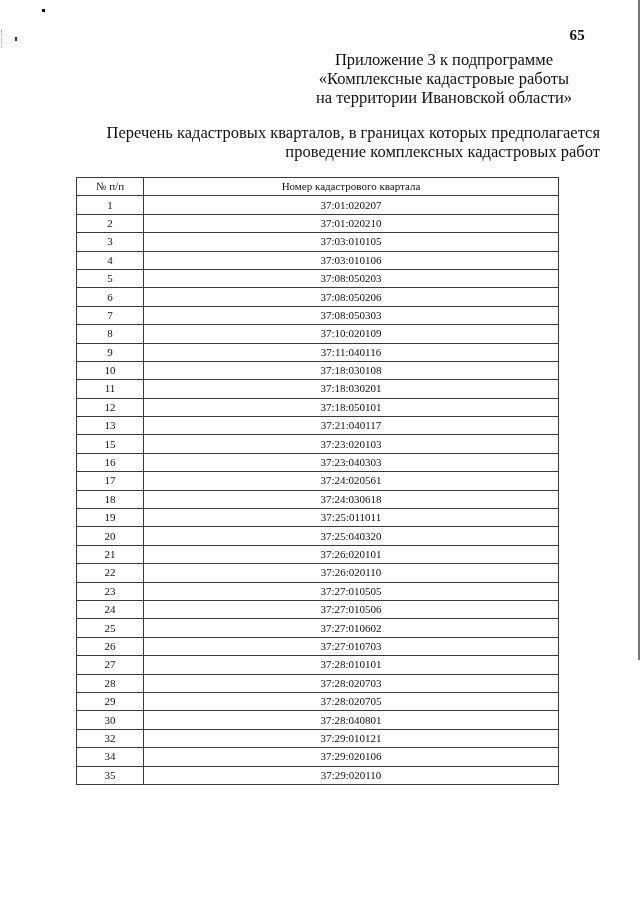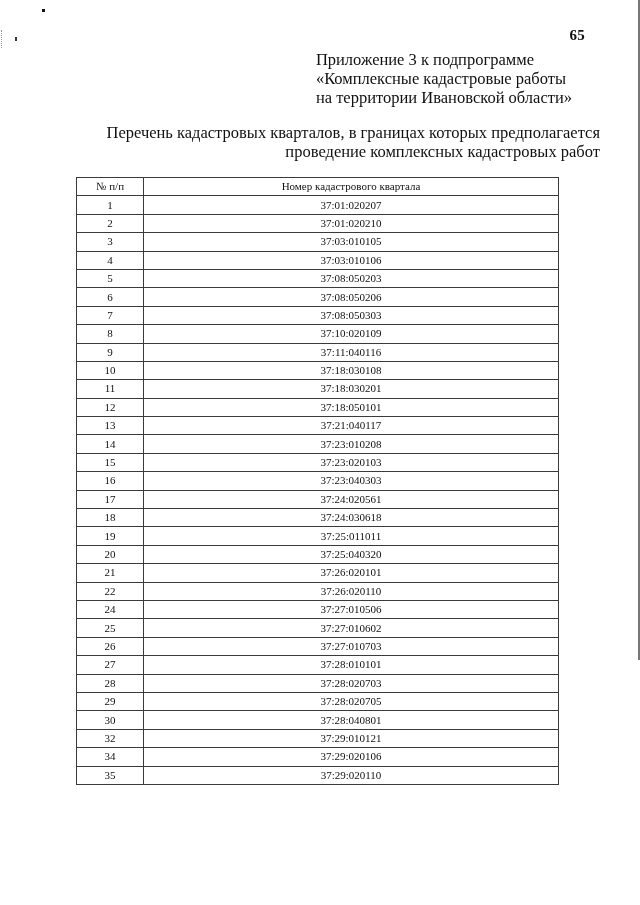--- a/index.html
+++ b/index.html
@@ -5,21 +5,21 @@
   html, body { margin: 0; padding: 0; }
   body {
     width: 640px; height: 905px; background: #ffffff; position: relative; overflow: hidden;
     font-family: "Liberation Serif", "DejaVu Serif", serif; color: #111;
   }
   .page-number {
     position: absolute; top: 27px; left: 555px; width: 30px; text-align: right;
     font-size: 15px; font-weight: bold; letter-spacing: 0.2px;
   }
   .appendix {
-    position: absolute; top: 50px; right: 68px; text-align: left;
+    position: absolute; top: 50px; right: 68px; text-align: center;
     font-size: 16.5px; line-height: 19px;
   }
   .title {
     position: absolute; top: 124px; left: 60px; width: 540px; text-align: right;
     font-size: 16.5px; line-height: 18.5px;
   }
   .table-wrap {
     position: absolute; top: 177px; left: 76px; width: 482px;
   }
   table {
@@ -119,24 +119,20 @@
         </tr>
         <tr>
           <td>12</td>
           <td>37:18:050101</td>
         </tr>
         <tr>
           <td>13</td>
           <td>37:21:040117</td>
         </tr>
         <tr>
-          <td>14</td>
-          <td>37:23:010208</td>
-        </tr>
-        <tr>
           <td>15</td>
           <td>37:23:020103</td>
         </tr>
         <tr>
           <td>16</td>
           <td>37:23:040303</td>
         </tr>
         <tr>
           <td>17</td>
           <td>37:24:020561</td>
@@ -153,20 +149,24 @@
           <td>20</td>
           <td>37:25:040320</td>
         </tr>
         <tr>
           <td>21</td>
           <td>37:26:020101</td>
         </tr>
         <tr>
           <td>22</td>
           <td>37:26:020110</td>
+        </tr>
+        <tr>
+          <td>23</td>
+          <td>37:27:010505</td>
         </tr>
         <tr>
           <td>24</td>
           <td>37:27:010506</td>
         </tr>
         <tr>
           <td>25</td>
           <td>37:27:010602</td>
         </tr>
         <tr>

